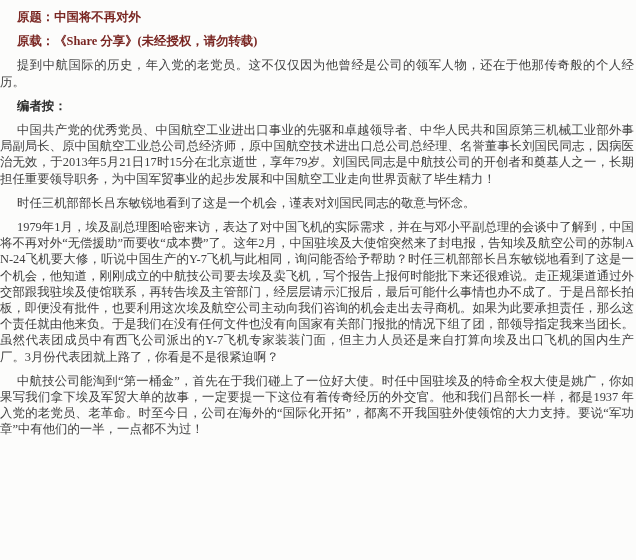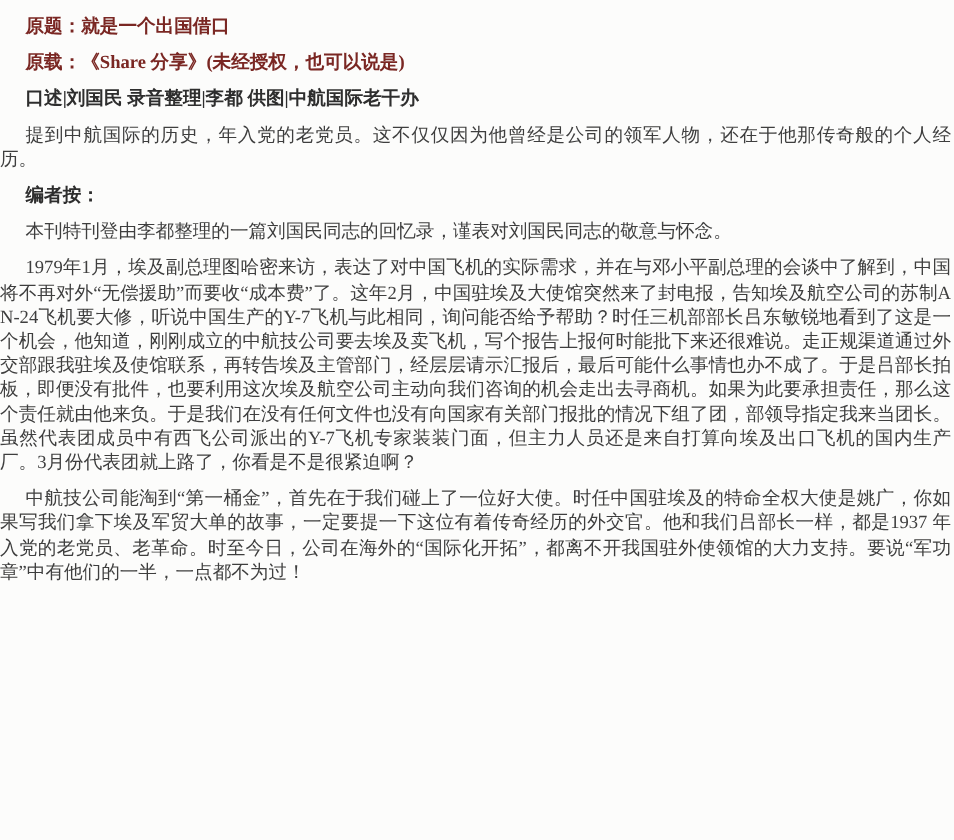--- a/index.html
+++ b/index.html
@@ -35,31 +35,31 @@
     text-align: left;
   }
   .red {
     color: #7a2723;
   }
 </style>
 </head>
 <body>
 
 <div class="page">
-  <p class="hdr red">原题：就是一个出国借口</p>
+  <p class="hdr red">原题：中国将不再对外</p>
 
-  <p class="hdr red">原载：《Share 分享》(未经授权，也可以说是)</p>
+  <p class="hdr red">原载：《Share 分享》(未经授权，请勿转载)</p>
 
-  <p class="hdr">口述|刘国民 录音整理|李都 供图|中航国际老干办</p>
 
   <p>提到中航国际的历史，年入党的老党员。这不仅仅因为他曾经是公司的领军人物，还在于他那传奇般的个人经历。</p>
 
   <p class="hdr">编者按：</p>
 
+  <p>中国共产党的优秀党员、中国航空工业进出口事业的先驱和卓越领导者、中华人民共和国原第三机械工业部外事局副局长、原中国航空工业总公司总经济师，原中国航空技术进出口总公司总经理、名誉董事长刘国民同志，因病医治无效，于2013年5月21日17时15分在北京逝世，享年79岁。刘国民同志是中航技公司的开创者和奠基人之一，长期担任重要领导职务，为中国军贸事业的起步发展和中国航空工业走向世界贡献了毕生精力！</p>
 
-  <p>本刊特刊登由李都整理的一篇刘国民同志的回忆录，谨表对刘国民同志的敬意与怀念。</p>
+  <p>时任三机部部长吕东敏锐地看到了这是一个机会，谨表对刘国民同志的敬意与怀念。</p>
 
   <p>1979年1月，埃及副总理图哈密来访，表达了对中国飞机的实际需求，并在与邓小平副总理的会谈中了解到，中国将不再对外“无偿援助”而要收“成本费”了。这年2月，中国驻埃及大使馆突然来了封电报，告知埃及航空公司的苏制AN-24飞机要大修，听说中国生产的Y-7飞机与此相同，询问能否给予帮助？时任三机部部长吕东敏锐地看到了这是一个机会，他知道，刚刚成立的中航技公司要去埃及卖飞机，写个报告上报何时能批下来还很难说。走正规渠道通过外交部跟我驻埃及使馆联系，再转告埃及主管部门，经层层请示汇报后，最后可能什么事情也办不成了。于是吕部长拍板，即便没有批件，也要利用这次埃及航空公司主动向我们咨询的机会走出去寻商机。如果为此要承担责任，那么这个责任就由他来负。于是我们在没有任何文件也没有向国家有关部门报批的情况下组了团，部领导指定我来当团长。虽然代表团成员中有西飞公司派出的Y-7飞机专家装装门面，但主力人员还是来自打算向埃及出口飞机的国内生产厂。3月份代表团就上路了，你看是不是很紧迫啊？</p>
 
 
 
   <p>中航技公司能淘到“第一桶金”，首先在于我们碰上了一位好大使。时任中国驻埃及的特命全权大使是姚广，你如果写我们拿下埃及军贸大单的故事，一定要提一下这位有着传奇经历的外交官。他和我们吕部长一样，都是1937 年入党的老党员、老革命。时至今日，公司在海外的“国际化开拓”，都离不开我国驻外使领馆的大力支持。要说“军功章”中有他们的一半，一点都不为过！</p>
 </div>
 
 </body></html>

